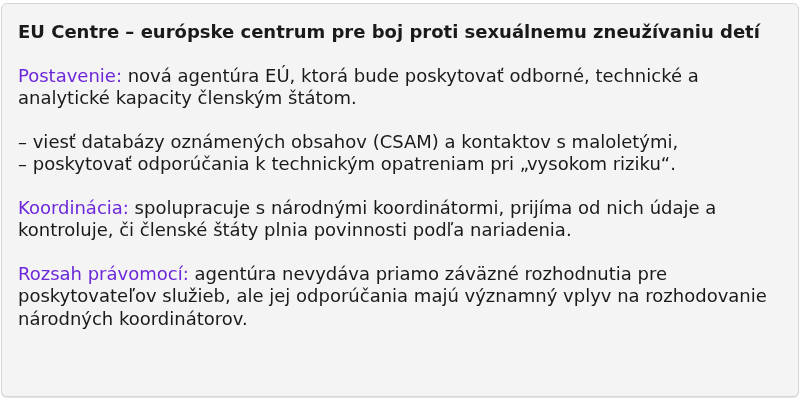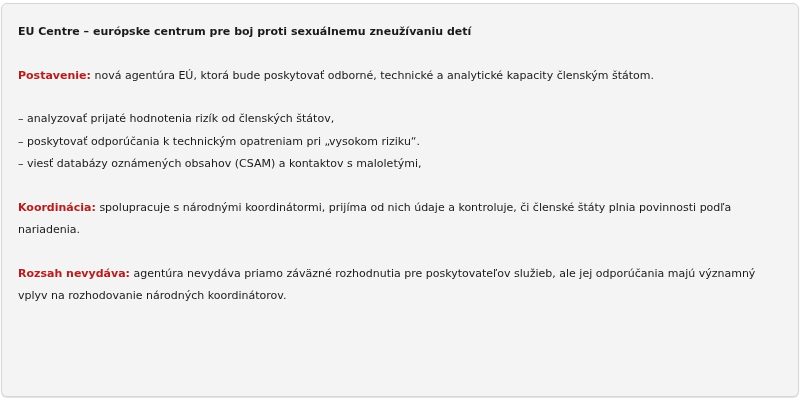--- a/index.html
+++ b/index.html
@@ -5,41 +5,40 @@
   html, body { margin: 0; padding: 0; background: #ffffff; }
   body { width: 802px; height: 411px; position: relative; overflow: hidden;
          font-family: "DejaVu Sans", "Liberation Sans", sans-serif; }
   .card {
     position: absolute; left: 1px; top: 3px; width: 798px; height: 394px;
     background: #f4f4f4; border: 1px solid #d6d6d6; border-radius: 6px;
     box-sizing: border-box; box-shadow: 0 1px 1px rgba(0,0,0,0.12);
   }
   .content {
     position: absolute; left: 16px; top: 17px; right: 12px;
-    font-size: 11px; line-height: 22.5px; color: #1a1a1a;
+    font-size: 18px; line-height: 22.5px; color: #1a1a1a;
   }
   .title { font-weight: bold; margin: 0; }
   p { margin: 0; }
   .gap { height: 21px; }
-  b { font-weight: bold; color: #b91c1c; }
+  b { font-weight: normal; color: #6d28d9; }
 </style>
 </head>
 <body>
 
 <div class="card">
   <div class="content">
     <p class="title">EU Centre – európske centrum pre boj proti sexuálnemu zneužívaniu detí</p>
     <div class="gap"></div>
 
     <p><b>Postavenie:</b><span> nová agentúra EÚ, ktorá bude poskytovať odborné, technické a analytické kapacity členským štátom.</span></p>
     <div class="gap"></div>
 
-    <p>– analyzovať prijaté hodnotenia rizík od členských štátov,</p>
+    <p>– viesť databázy oznámených obsahov (CSAM) a kontaktov s maloletými,</p>
     <p>– poskytovať odporúčania k technickým opatreniam pri „vysokom riziku“.</p>
-    <p>– viesť databázy oznámených obsahov (CSAM) a kontaktov s maloletými,</p>
     <div class="gap"></div>
 
     <p><b>Koordinácia:</b><span> spolupracuje s národnými koordinátormi, prijíma od nich údaje a kontroluje, či členské štáty plnia povinnosti podľa nariadenia.</span></p>
     <div class="gap"></div>
 
-    <p><b>Rozsah nevydáva:</b><span> agentúra nevydáva priamo záväzné rozhodnutia pre poskytovateľov služieb, ale jej odporúčania majú významný vplyv na rozhodovanie národných koordinátorov.</span></p>
+    <p><b>Rozsah právomocí:</b><span> agentúra nevydáva priamo záväzné rozhodnutia pre poskytovateľov služieb, ale jej odporúčania majú významný vplyv na rozhodovanie národných koordinátorov.</span></p>
   </div>
 </div>
 
 </body></html>

